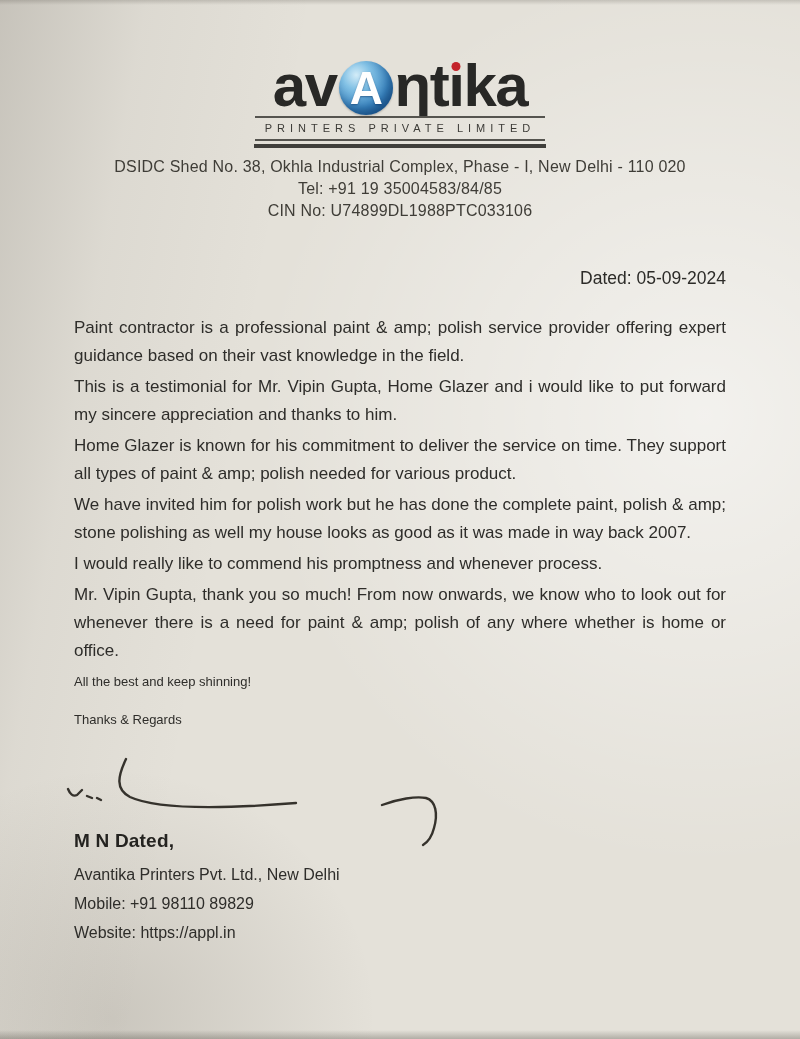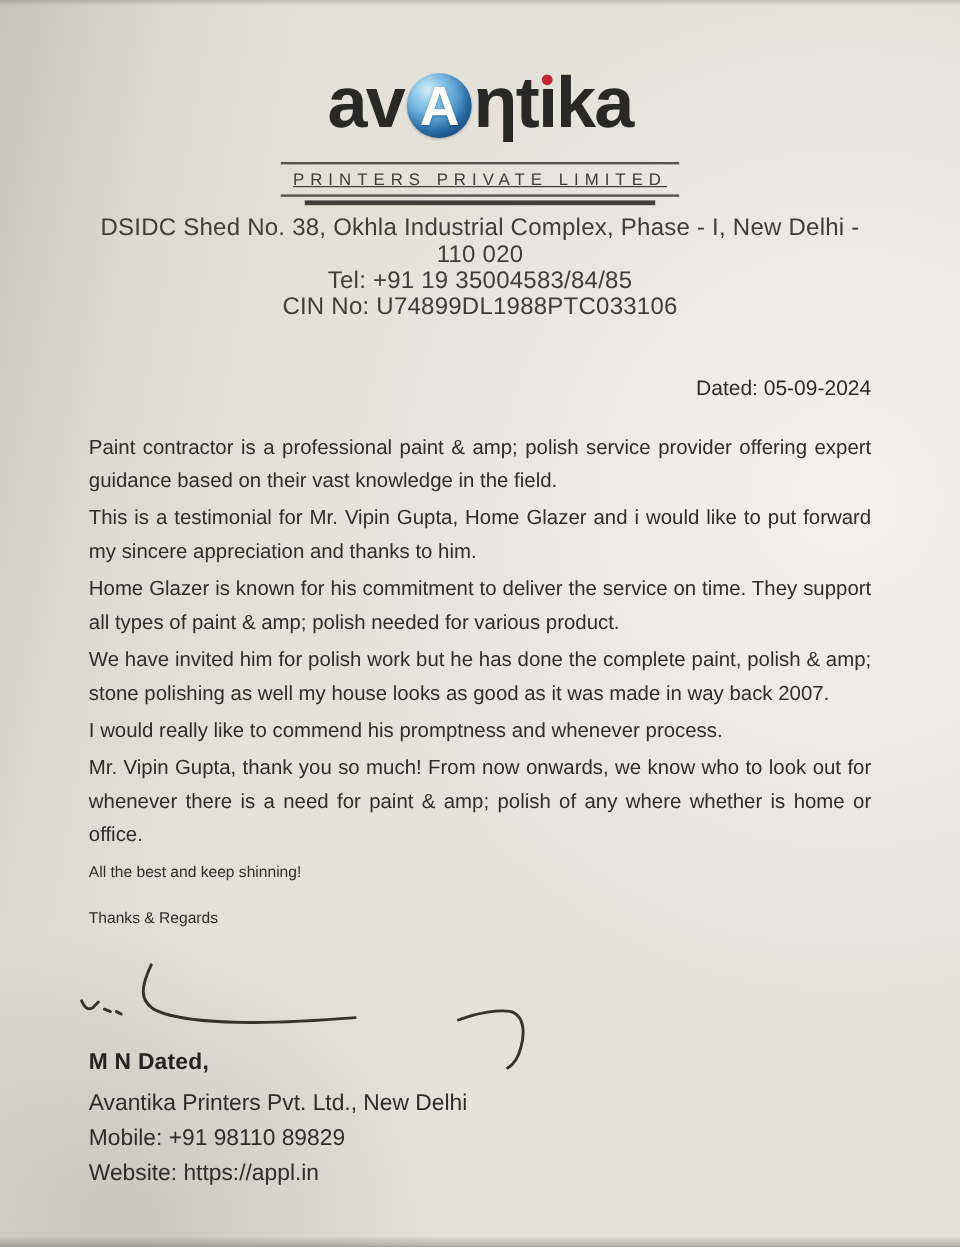--- a/index.html
+++ b/index.html
@@ -39,46 +39,46 @@
     display:flex;align-items:center;justify-content:center;
     color:#fff;font-size:46px;font-weight:bold;line-height:54px;
     text-shadow:0 1px 2px rgba(9,47,96,0.55);
   }
   .iwrap{position:relative;display:inline-block;}
   .iwrap .red-dot{
     position:absolute;top:6px;left:50%;transform:translateX(-50%);
     width:9px;height:9px;border-radius:50%;background:#c4242b;
   }
   .logo-sub{
-    display:inline-block;margin-top:19px;
+    display:inline-block;margin-top:0;
     border-top:2px solid #55544f;border-bottom:2px solid #55544f;
     padding:4px 10px 5px;
-    font-size:14px;letter-spacing:5px;color:#3c3b37;white-space:nowrap;text-decoration:underline;
+    font-size:11px;letter-spacing:5px;color:#3c3b37;white-space:nowrap;
   }
   .logo-bar{width:292px;height:4px;background:#403f3b;margin:3px auto 0;}
-  .contact{margin-top:8px;font-size:20px;line-height:22px;color:#3f3d37;letter-spacing:0.2px;}
+  .contact{margin-top:8px;font-size:16px;line-height:22px;color:#3f3d37;letter-spacing:0.2px;}
 
   
   .date-row{margin-top:46px;text-align:right;font-size:17.5px;color:#2c2b28;}
   .body{margin-top:25px;}
   .para{
     font-size:17px;line-height:28px;margin:0 0 3px;
     text-align:justify;color:#2e2d2a;
   }
   .line{font-size:13px;line-height:28px;margin:2px 0 0;color:#2e2d2a;}
   .line.regards{margin-top:10px;}
 
   
   .sig{position:relative;height:108px;margin-top:18px;}
   .sig svg{position:absolute;left:-14px;top:0;overflow:visible;}
   .sig .name{
     position:absolute;left:0;bottom:8px;
     font-size:19px;font-weight:bold;color:#242320;letter-spacing:0.2px;
   }
-  .f-line{font-size:19px;line-height:29px;color:#2e2d2a;}
+  .f-line{font-size:16px;line-height:29px;color:#2e2d2a;}
 </style>
 </head>
 <body>
 
 <div class="photo">
   <div class="content">
 
     <div class="header">
       <div class="logo-line">
         <span class="logo-seg">av</span>

